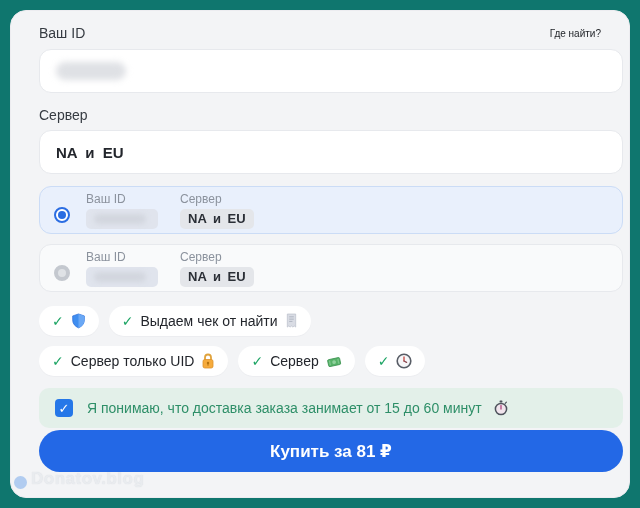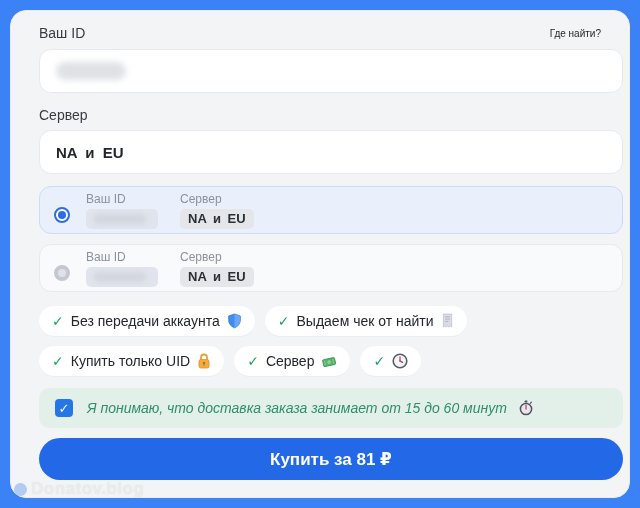--- a/index.html
+++ b/index.html
@@ -1,18 +1,18 @@
 <!DOCTYPE html>
 <html lang="ru"><head>
 <meta charset="utf-8">
 <style>
   * { margin:0; padding:0; box-sizing:border-box; }
   html,body { width:640px; height:508px; background:#ffffff;
     font-family:"Liberation Sans","DejaVu Sans",sans-serif; }
-  .stage { position:relative; width:640px; height:508px; background:#3b82f6; overflow:hidden; }
+  .stage { position:relative; width:640px; height:508px; background:#0f766e; overflow:hidden; }
   .card { position:absolute; inset:10px; background:#f3f4f6; border:1px solid #ececf0;
     border-radius:16px; padding:12px 28px 0 28px; }
 
   .label-row { display:flex; justify-content:space-between; align-items:center; margin-top:2px; }
   .field-label { font-size:14px; color:#363b42; font-weight:500; }
   .help-link { font-size:10px; color:#23262b; font-weight:500; cursor:pointer; }
 
   .input { width:584px; height:44px; background:#ffffff; border:1px solid #e7e9ed;
     border-radius:12px; display:flex; align-items:center; padding:0 16px; }
   .input.id-input { margin-top:8px; }
@@ -41,27 +41,27 @@
   .badge { height:30px; background:#ffffff; border-radius:15px; display:flex; align-items:center;
     gap:7px; padding:0 13px; font-size:14px; color:#23262c; box-shadow:0 1px 1px rgba(30,40,60,0.03); }
   .check { color:#1ea565; font-size:14px; font-weight:700; }
   .bicon { display:inline-flex; }
 
   .confirm { width:584px; height:40px; margin-top:12px; background:#e3f0e9; border-radius:10px;
     display:flex; align-items:center; padding:0 16px; gap:14px; }
   .checkbox { width:18px; height:18px; border-radius:4px; background:#2577e8; color:#fff;
     font-size:13px; font-weight:700; display:flex; align-items:center; justify-content:center;
     cursor:pointer; flex:0 0 auto; }
-  .confirm-text { font-size:14px; color:#2e8f68; display:flex; align-items:center; gap:12px;font-style:italic; }
-
-  .buy-btn { width:584px; height:42px; margin-top:10px; background:#2368e6; border:none;
+  .confirm-text { font-size:14px; color:#2e8f68; display:flex; align-items:center; gap:12px; }
+
+  .buy-btn { width:584px; height:42px; margin-top:2px; background:#2368e6; border:none;
     border-radius:21px; color:#ffffff; font-size:17px; font-weight:700; cursor:pointer;
     font-family:inherit; display:flex; align-items:center; justify-content:center; }
 
-  .watermark { position:absolute; left:14px; top:479px; display:flex; align-items:center; gap:4px;
+  .watermark { position:absolute; left:14px; top:469px; display:flex; align-items:flex-end; gap:4px;
     pointer-events:none; z-index:5; }
   .wm-dot { width:13px; height:13px; border-radius:50%; background:#a5c4ef; opacity:0.85; }
   .wm-text { font-size:17px; font-weight:600; color:rgba(236,238,242,0.85);
     text-shadow:0 0 1px rgba(120,130,145,0.25); letter-spacing:0.5px; }
 </style>
 </head>
 <body>
 
 <div class="stage">
   <div class="card">
@@ -113,21 +113,20 @@
           <span>NA и EU</span>
         </div>
       </div>
     </div>
 
     <div class="badges">
       <div class="badge-row">
 
         <div class="badge">
           <span class="check">✓</span>
-          <span>Без передачи аккаунта</span>
           <span class="bicon">
             <svg width="15" height="16" viewBox="0 0 16 17">
               <path d="M8 1l6.2 2.1v4.2c0 4.2-2.6 6.9-6.2 8.5-3.6-1.6-6.2-4.3-6.2-8.5V3.1z" fill="#3f8ef0" stroke="#2f6fd8" stroke-width="0.8"></path>
               <path d="M8 1l6.2 2.1v4.2c0 4.2-2.6 6.9-6.2 8.5z" fill="#6aa8f5"></path>
             </svg>
           </span>
         </div>
 
         <div class="badge">
           <span class="check">✓</span>
@@ -140,21 +139,21 @@
               <line x1="4.5" y1="9" x2="8" y2="9" stroke="#aeb4c0" stroke-width="1"></line>
             </svg>
           </span>
         </div>
       </div>
 
       <div class="badge-row">
 
         <div class="badge">
           <span class="check">✓</span>
-          <span>Купить только UID</span>
+          <span>Сервер только UID</span>
           <span class="bicon">
             <svg width="14" height="16" viewBox="0 0 14 16">
               <path d="M4 7V4.5a3 3 0 016 0V7" fill="none" stroke="#e0a33c" stroke-width="1.8"></path>
               <rect x="2" y="6.5" width="10" height="8.5" rx="1.8" fill="#f6ab3c" stroke="#dd922b" stroke-width="0.8"></rect>
               <circle cx="7" cy="10" r="1.2" fill="#b5720f"></circle>
               <rect x="6.5" y="10.5" width="1" height="2.2" rx="0.5" fill="#b5720f"></rect>
             </svg>
           </span>
         </div>
 

